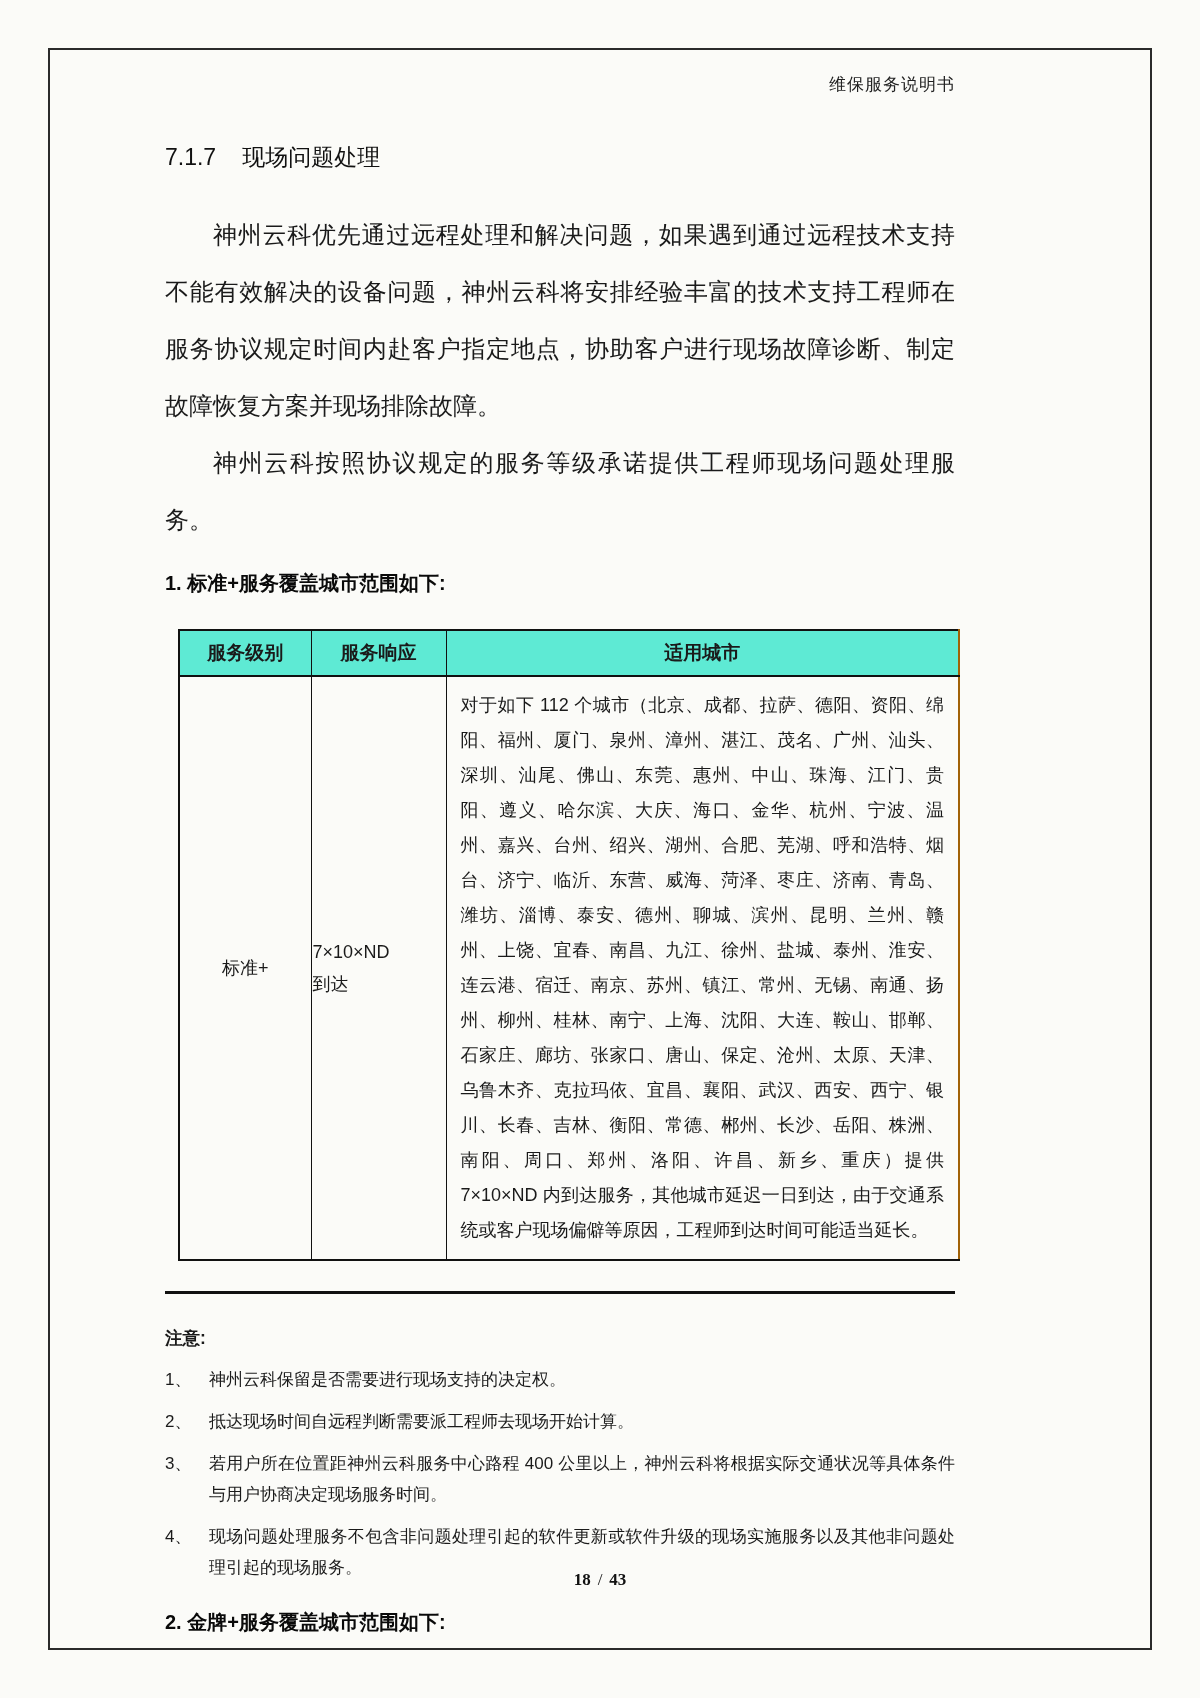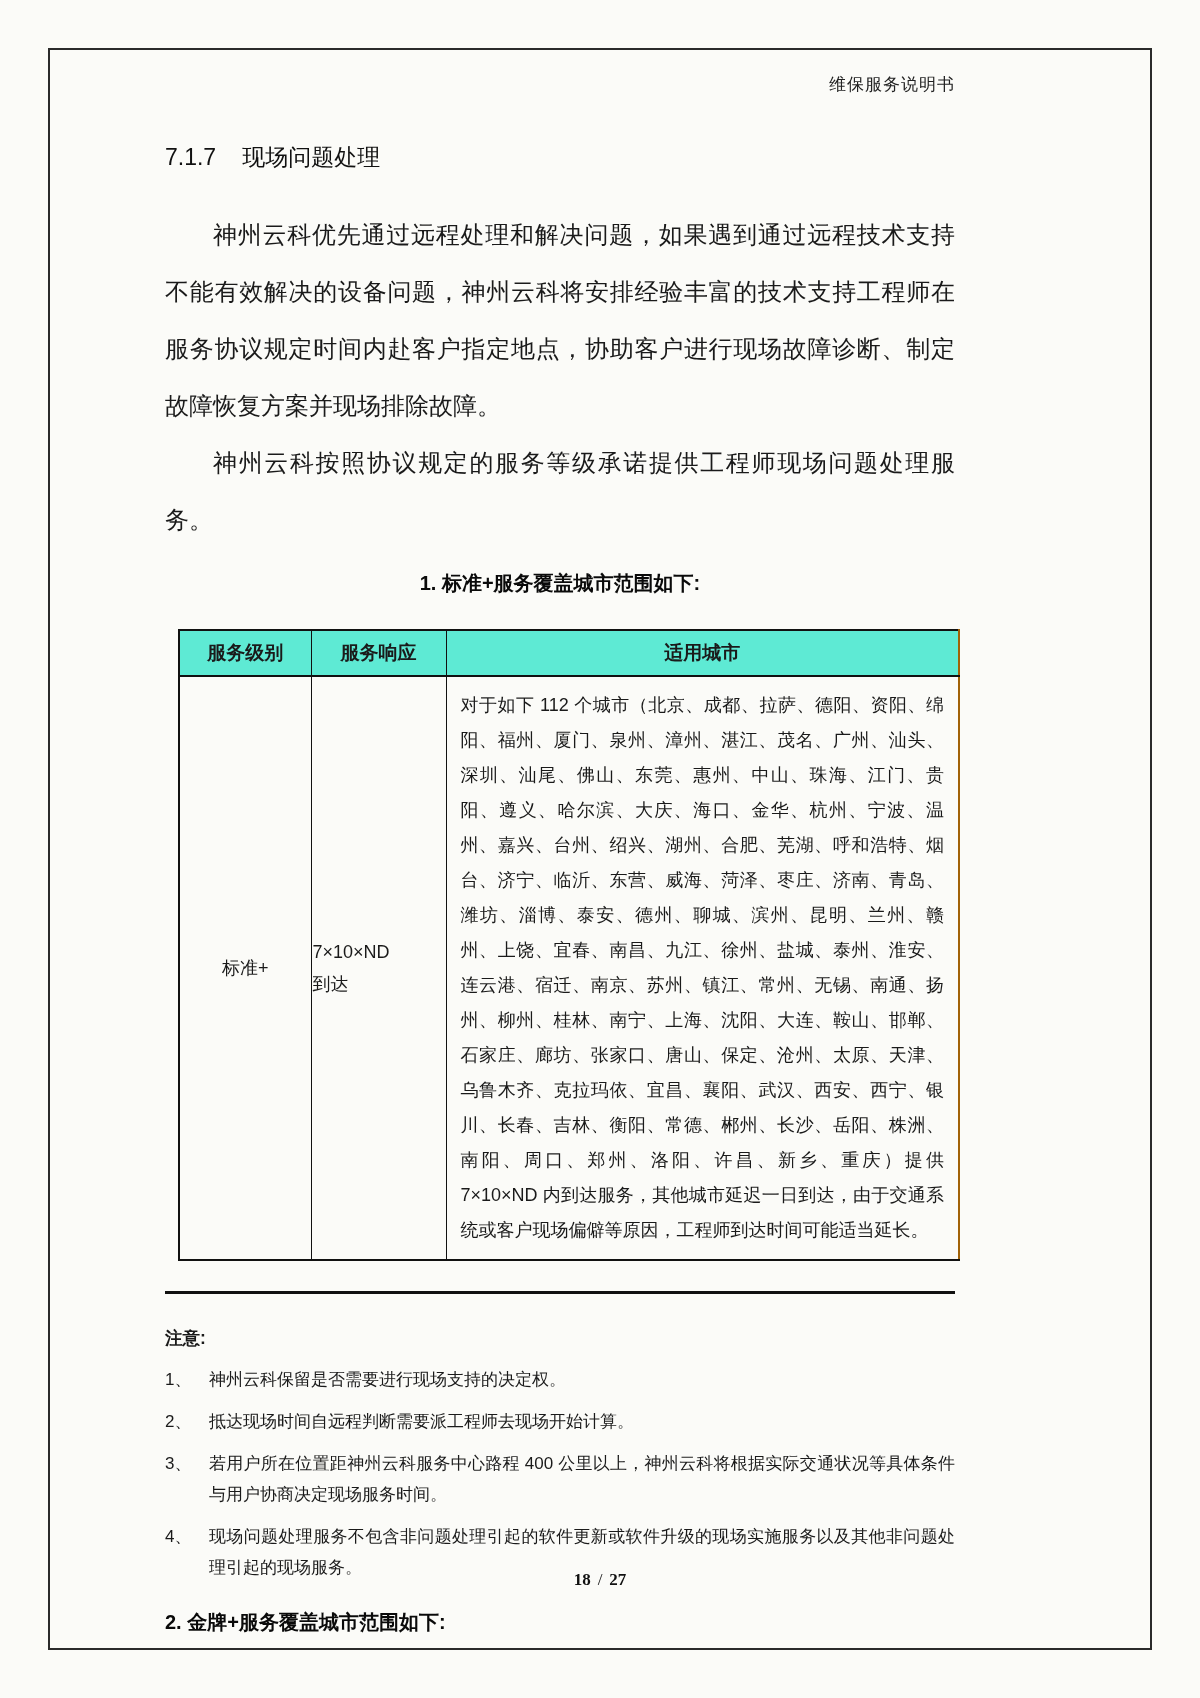--- a/index.html
+++ b/index.html
@@ -46,21 +46,21 @@
     font-size: 24px;
     line-height: 57px;
     text-indent: 2em;
     text-align: justify;
   }
   .sub-heading {
     font-size: 20px;
     font-weight: 700;
     color: #0a0a0a;
   }
-  .sub-heading-1 { margin-top: 22px; text-align: center; }
+  .sub-heading-1 { margin-top: 22px; }
   .sub-heading-2 { margin-top: 26px; }
   table.service-table {
     margin-top: 32px;
     margin-left: 13px;
     width: 780px;
     border-collapse: collapse;
     table-layout: fixed;
   }
   .service-table col.c1 { width: 132px; }
   .service-table col.c2 { width: 135px; }
@@ -188,15 +188,15 @@
         <span class="note-num">4、</span>
         <span class="note-text">现场问题处理服务不包含非问题处理引起的软件更新或软件升级的现场实施服务以及其他非问题处理引起的现场服务。</span>
       </div>
     </div>
 
     <div class="sub-heading sub-heading-2">2. 金牌+服务覆盖城市范围如下:</div>
 
   </div>
 
   <div class="page-footer">
-    <span class="num">18</span><span class="sep">/</span><span class="num">27</span>
+    <span class="num">18</span><span class="sep">/</span><span class="num">43</span>
   </div>
 </div>
 
 </body></html>

